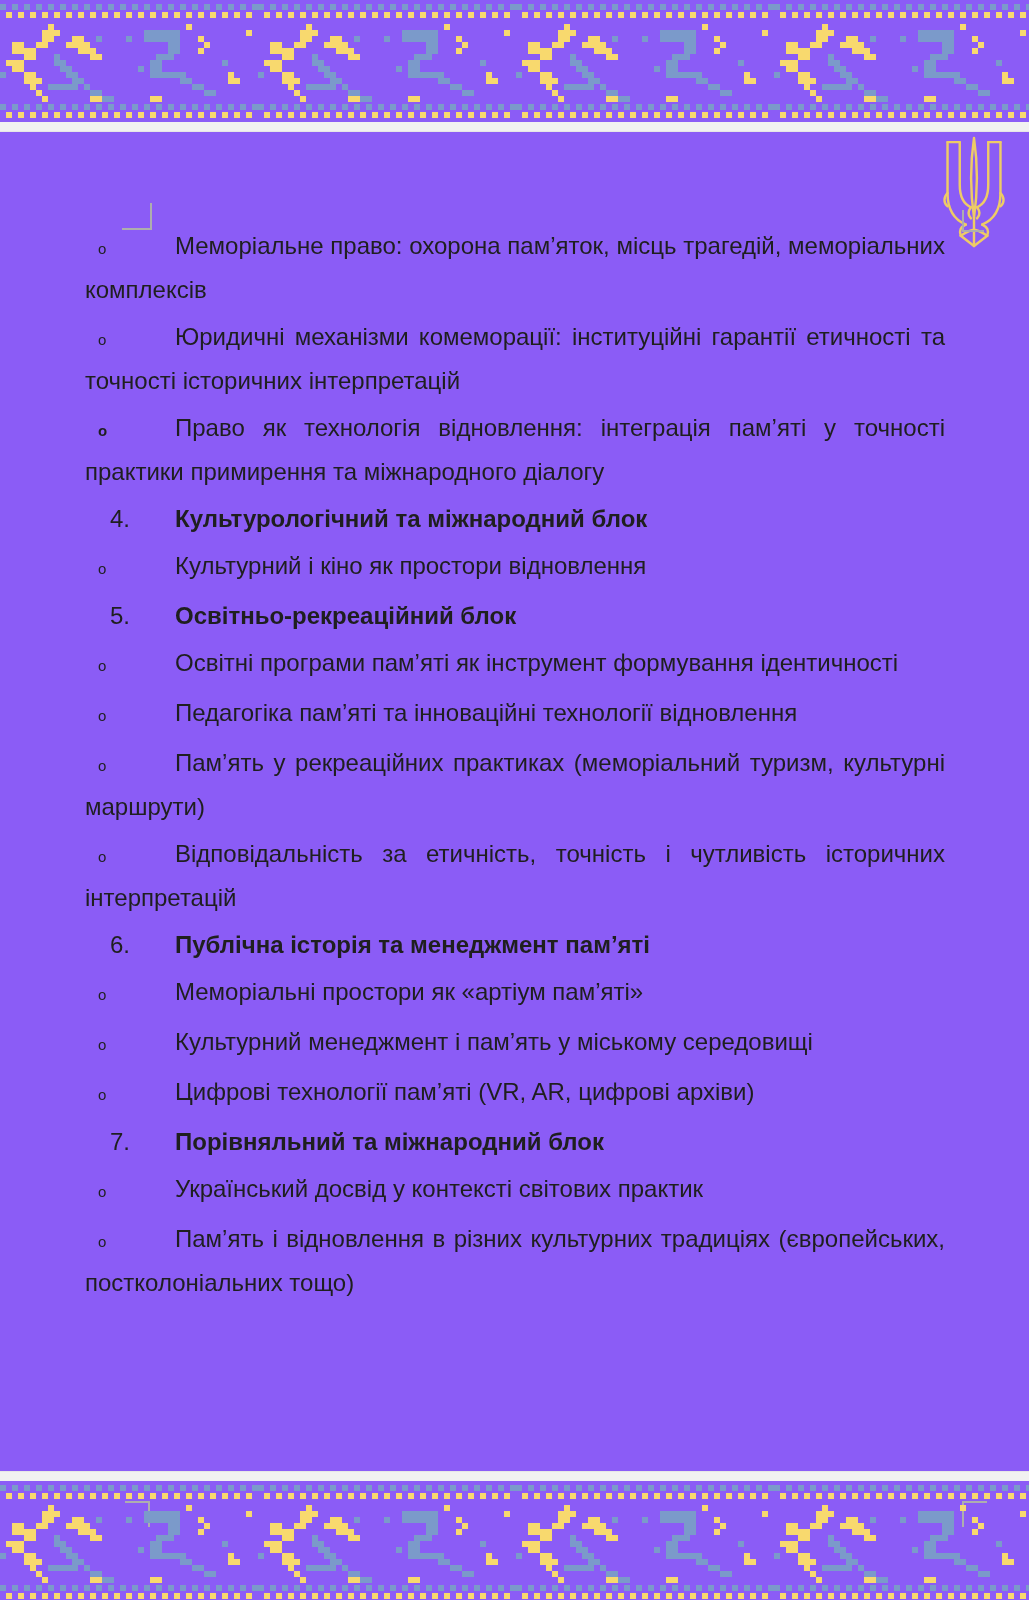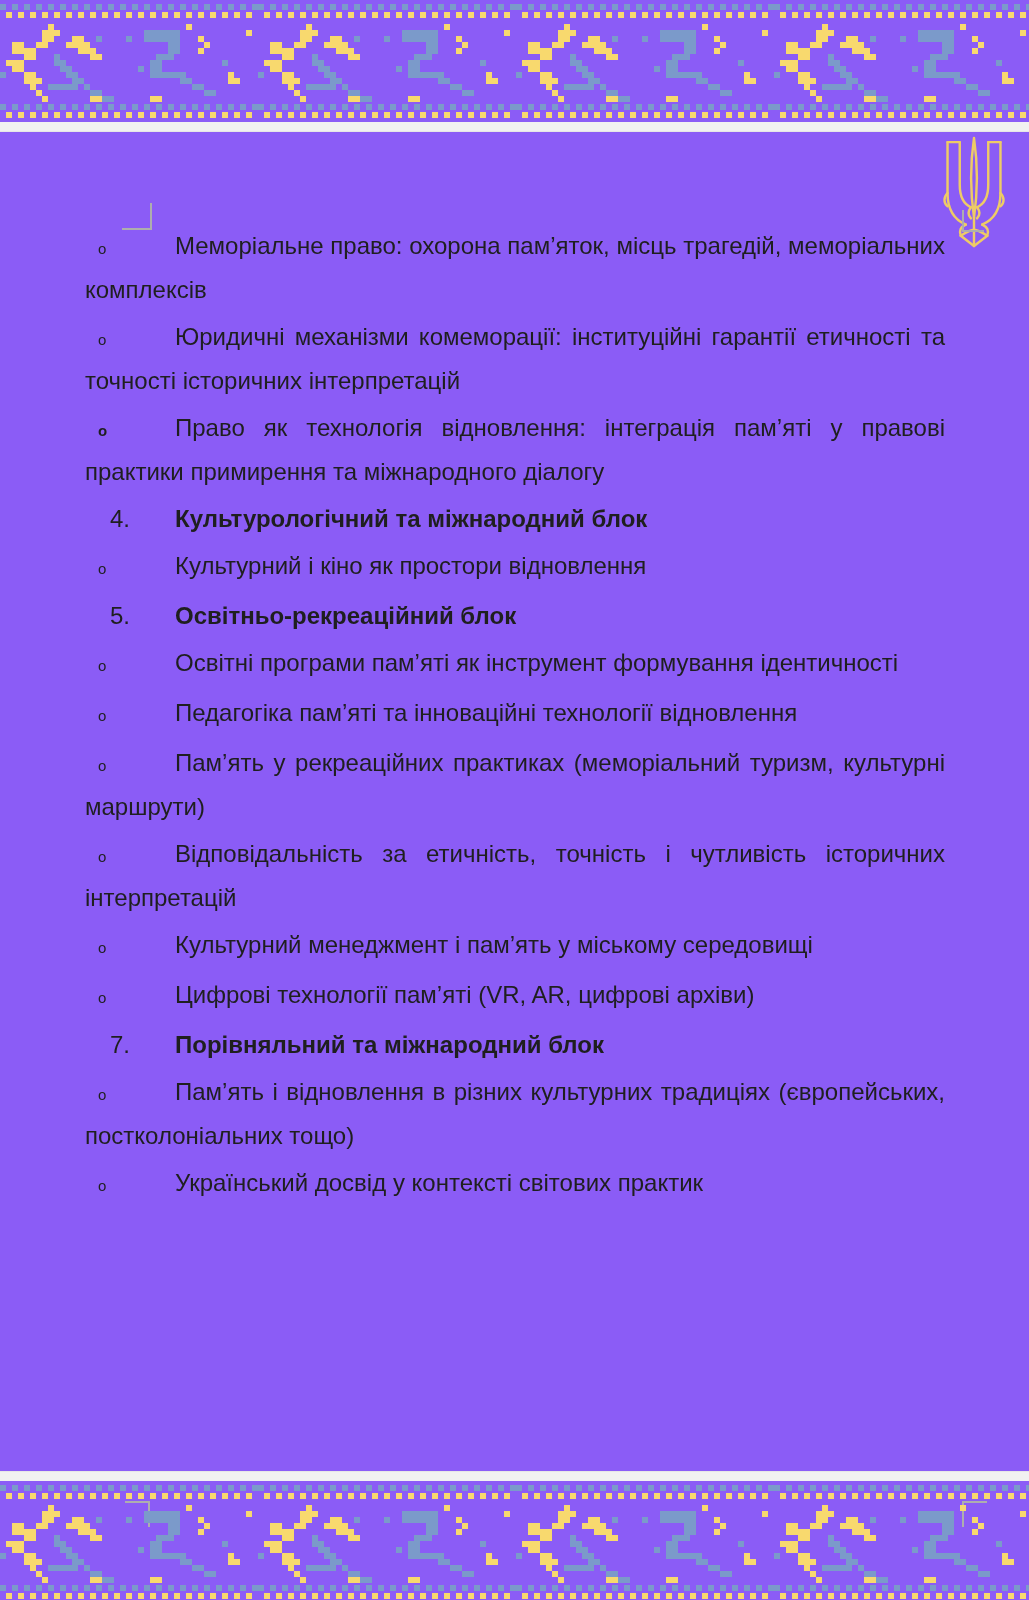--- a/index.html
+++ b/index.html
@@ -292,33 +292,35 @@
   </svg>
 
   <div class="mark mark-tl"></div>
   <div class="mark mark-tr"></div>
   <div class="mark mark-bl"></div>
   <div class="mark mark-br"></div>
 
   <div class="content" id="doc-list">
       <p class="item"><span class="bullet">o</span><span>Меморіальне право: охорона пам’яток, місць трагедій, меморіальних комплексів</span></p>
       <p class="item"><span class="bullet">o</span><span>Юридичні механізми комеморації: інституційні гарантії етичності та точності історичних інтерпретацій</span></p>
-      <p class="item"><span class="bullet bb">o</span><span>Право як технологія відновлення: інтеграція пам’яті у правові практики примирення та міжнародного діалогу</span></p>
+      <p class="item"><span class="bullet bb">o</span><span>Право як технологія відновлення: інтеграція пам’яті у точності практики примирення та міжнародного діалогу</span></p>
       <p class="heading"><span class="num">4.</span><span>Культурологічний та міжнародний блок</span></p>
       <p class="item"><span class="bullet">o</span><span>Культурний і кіно як простори відновлення</span></p>
       <p class="heading"><span class="num">5.</span><span>Освітньо-рекреаційний блок</span></p>
       <p class="item"><span class="bullet">o</span><span>Освітні програми пам’яті як інструмент формування ідентичності</span></p>
       <p class="item"><span class="bullet">o</span><span>Педагогіка пам’яті та інноваційні технології відновлення</span></p>
       <p class="item"><span class="bullet">o</span><span>Пам’ять у рекреаційних практиках (меморіальний туризм, культурні маршрути)</span></p>
       <p class="item"><span class="bullet">o</span><span>Відповідальність за етичність, точність і чутливість історичних інтерпретацій</span></p>
+      <p class="heading"><span class="num">6.</span><span>Публічна історія та менеджмент пам’яті</span></p>
+      <p class="item"><span class="bullet">o</span><span>Меморіальні простори як «артіум пам’яті»</span></p>
       <p class="item"><span class="bullet">o</span><span>Культурний менеджмент і пам’ять у міському середовищі</span></p>
       <p class="item"><span class="bullet">o</span><span>Цифрові технології пам’яті (VR, AR, цифрові архіви)</span></p>
       <p class="heading"><span class="num">7.</span><span>Порівняльний та міжнародний блок</span></p>
+      <p class="item"><span class="bullet">o</span><span>Український досвід у контексті світових практик</span></p>
       <p class="item"><span class="bullet">o</span><span>Пам’ять і відновлення в різних культурних традиціях (європейських, постколоніальних тощо)</span></p>
-      <p class="item"><span class="bullet">o</span><span>Український досвід у контексті світових практик</span></p>
     </div>
 
   <div class="gray-band bottom"></div>
 
   <svg class="border-strip border-bottom" id="border-bottom">
       <defs>
         <pattern id="vysh-bottom" width="258" height="122" patternUnits="userSpaceOnUse">
           <rect x="0" y="4" width="6" height="6" fill="#7b9aca"></rect>
           <rect x="0" y="104" width="6" height="6" fill="#7b9aca"></rect>
           <rect x="12" y="4" width="6" height="6" fill="#7b9aca"></rect>

